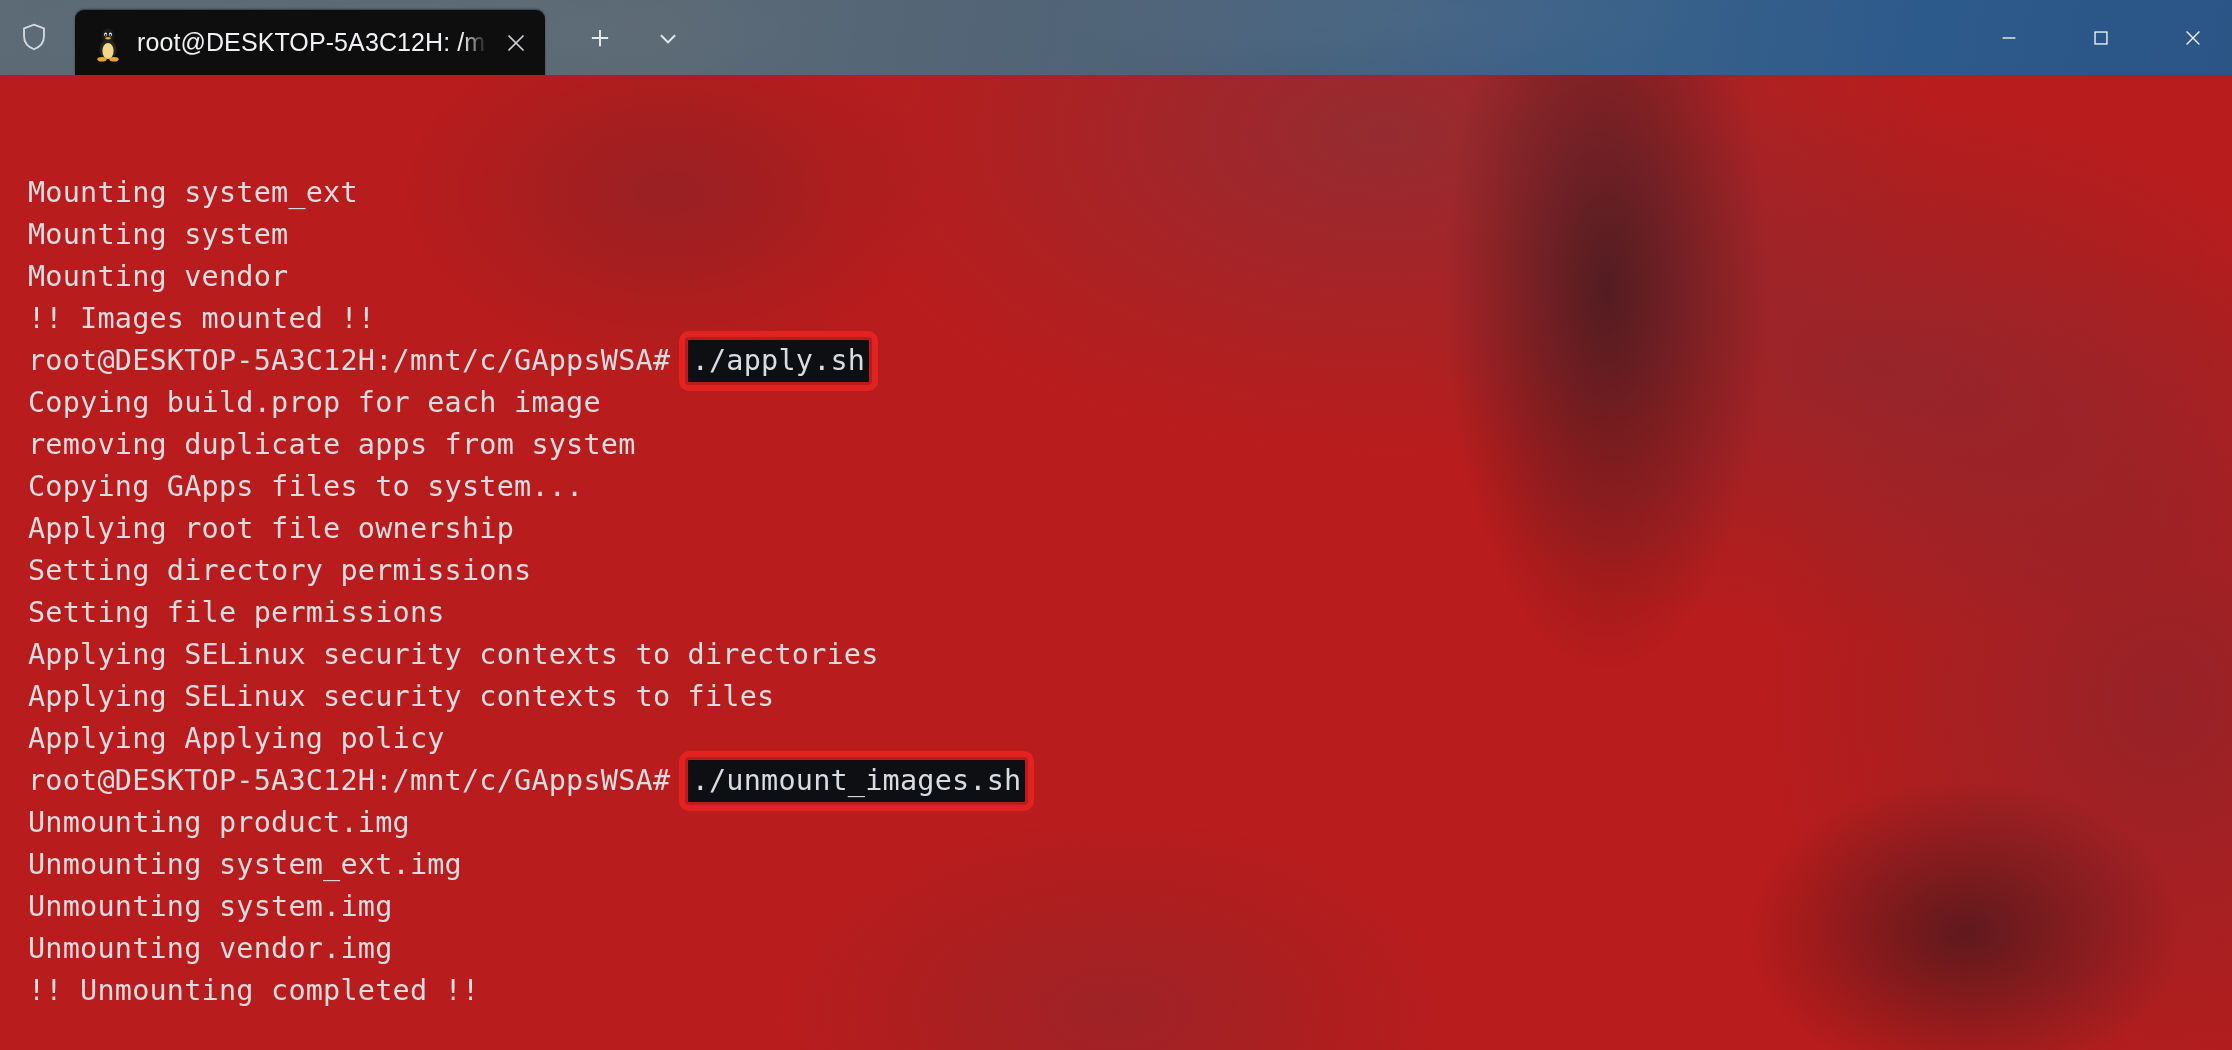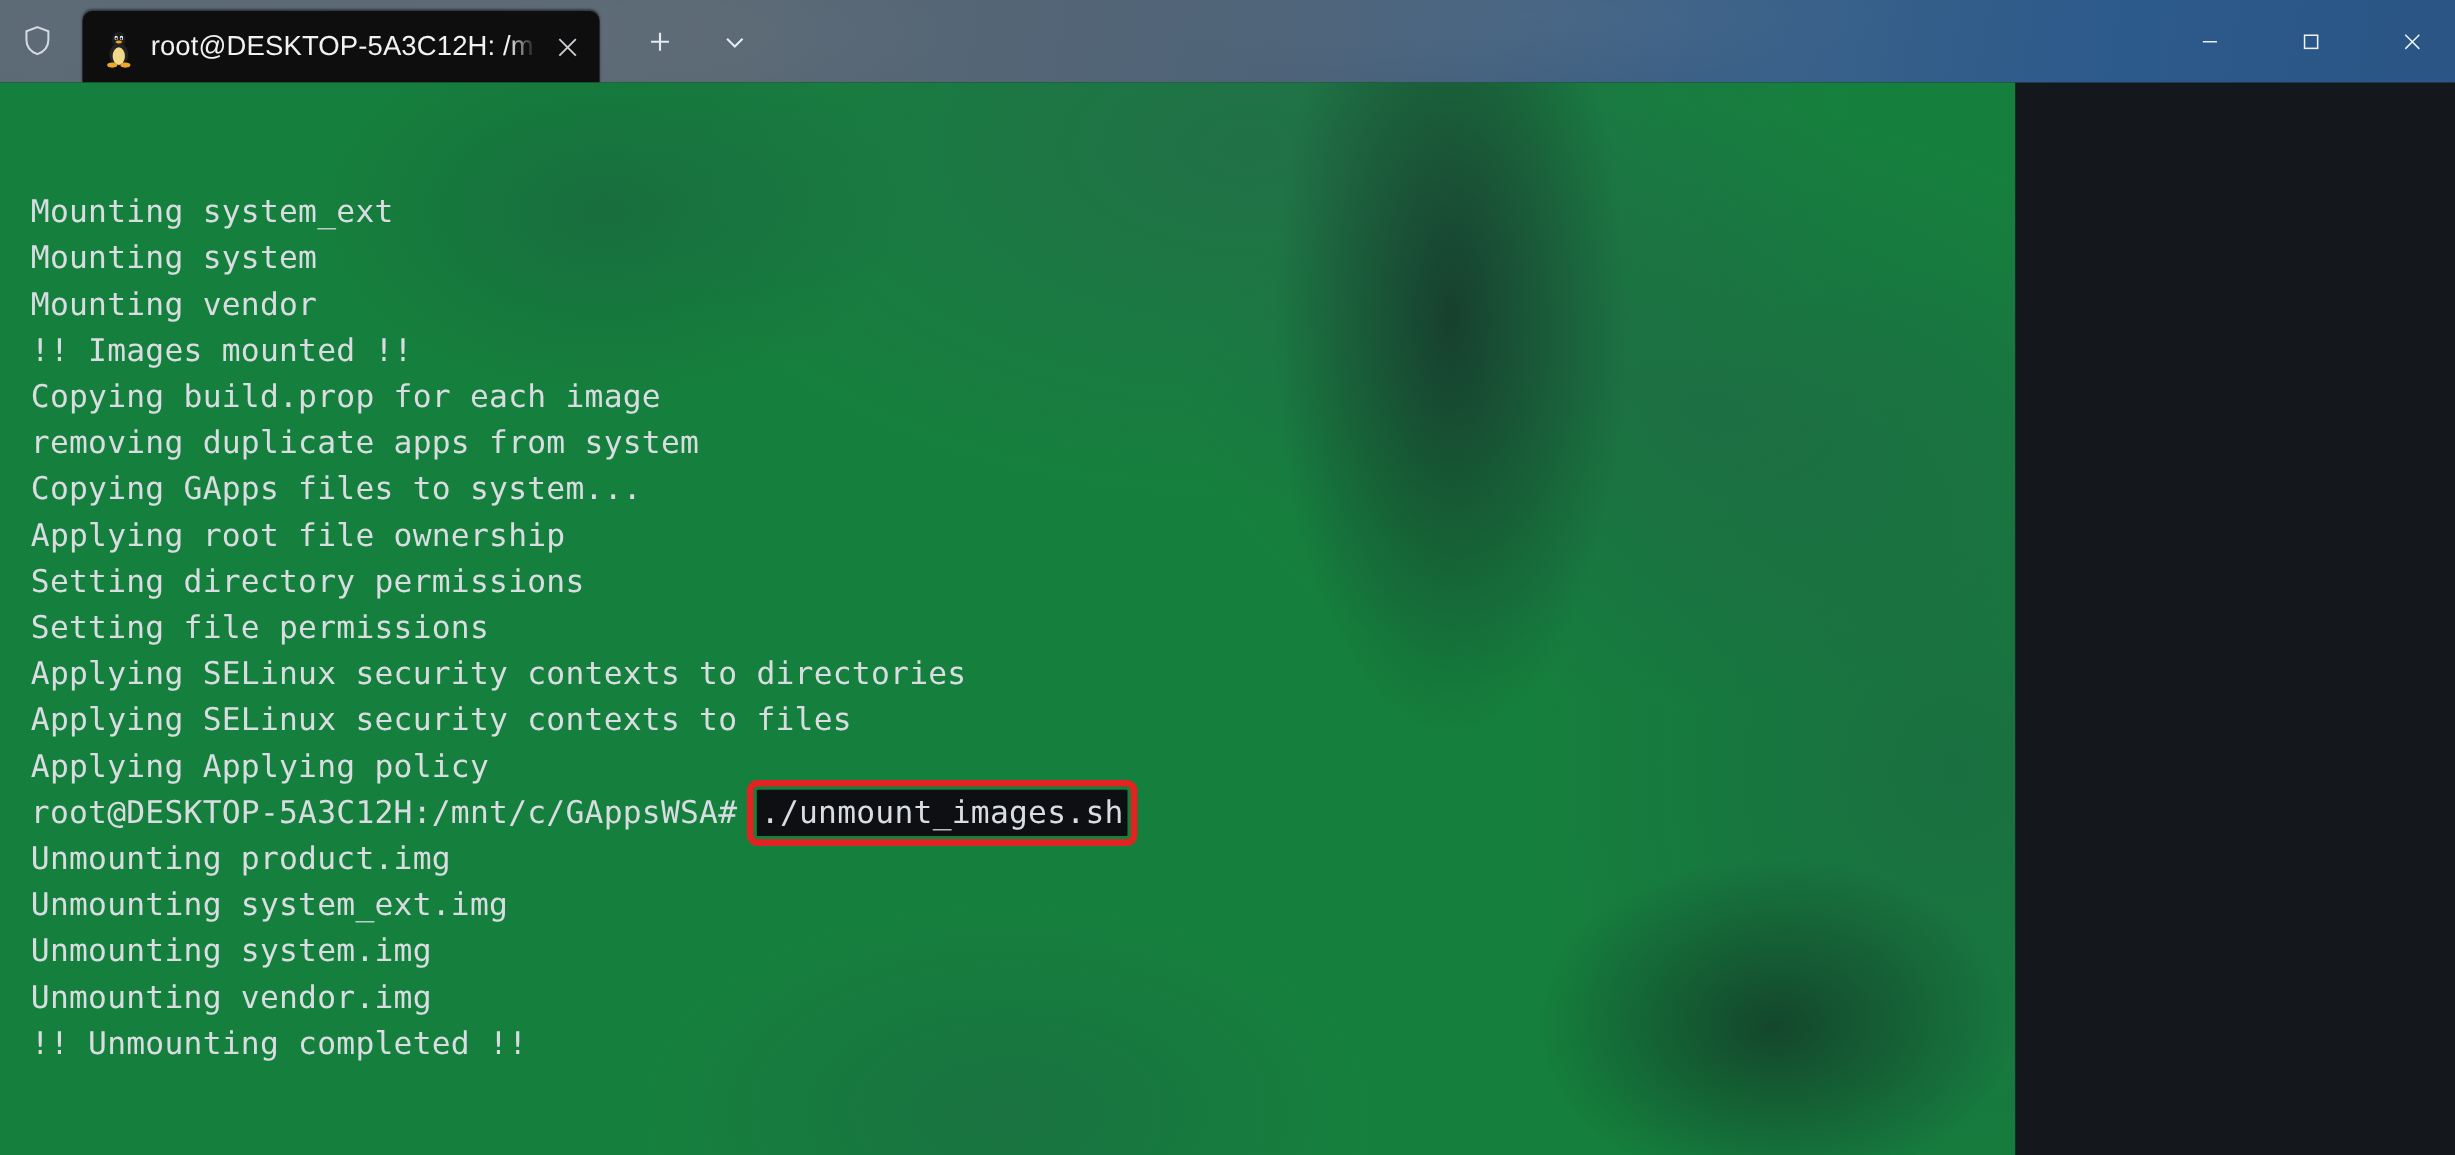--- a/index.html
+++ b/index.html
@@ -92,22 +92,22 @@
     color:#eef2f6;
   }
   .wbtn svg{ width:22px; height:22px; }
   .btn-min{ left:1972px; }
   .btn-max{ left:2064px; }
   .btn-close{ left:2156px; }
 
   
   .terminal{
     position:relative;
-    width:1832px; height:975px;
-    background:#15803d;
+    width:2232px; height:975px;
+    background:#b91c1c;
     overflow:hidden;
   }
   .term-bg{
     position:absolute; inset:0;
     pointer-events:none;
     background:
       radial-gradient(ellipse 900px 520px at 62% 6%,  rgba(62,78,96,.30), transparent 62%),
       radial-gradient(ellipse 720px 430px at 84% 30%, rgba(48,64,82,.26), transparent 64%),
       radial-gradient(ellipse 620px 700px at 97% 64%, rgba(40,56,74,.24), transparent 66%),
       radial-gradient(ellipse 520px 300px at 50% 96%, rgba(44,60,78,.20), transparent 66%),
@@ -211,20 +211,21 @@
 </div>
 
 <div class="terminal">
   <div class="term-bg"></div>
   <div class="term-bg2"></div>
   <div class="lines" id="term-lines">
       <div class="line">Mounting system_ext</div>
       <div class="line">Mounting system</div>
       <div class="line">Mounting vendor</div>
       <div class="line">!! Images mounted !!</div>
+      <div class="line"><span>root@DESKTOP-5A3C12H:/mnt/c/GAppsWSA# </span><span class="hl">./apply.sh</span></div>
       <div class="line">Copying build.prop for each image</div>
       <div class="line">removing duplicate apps from system</div>
       <div class="line">Copying GApps files to system...</div>
       <div class="line">Applying root file ownership</div>
       <div class="line">Setting directory permissions</div>
       <div class="line">Setting file permissions</div>
       <div class="line">Applying SELinux security contexts to directories</div>
       <div class="line">Applying SELinux security contexts to files</div>
       <div class="line">Applying Applying policy</div>
       <div class="line"><span>root@DESKTOP-5A3C12H:/mnt/c/GAppsWSA# </span><span class="hl">./unmount_images.sh</span></div>

